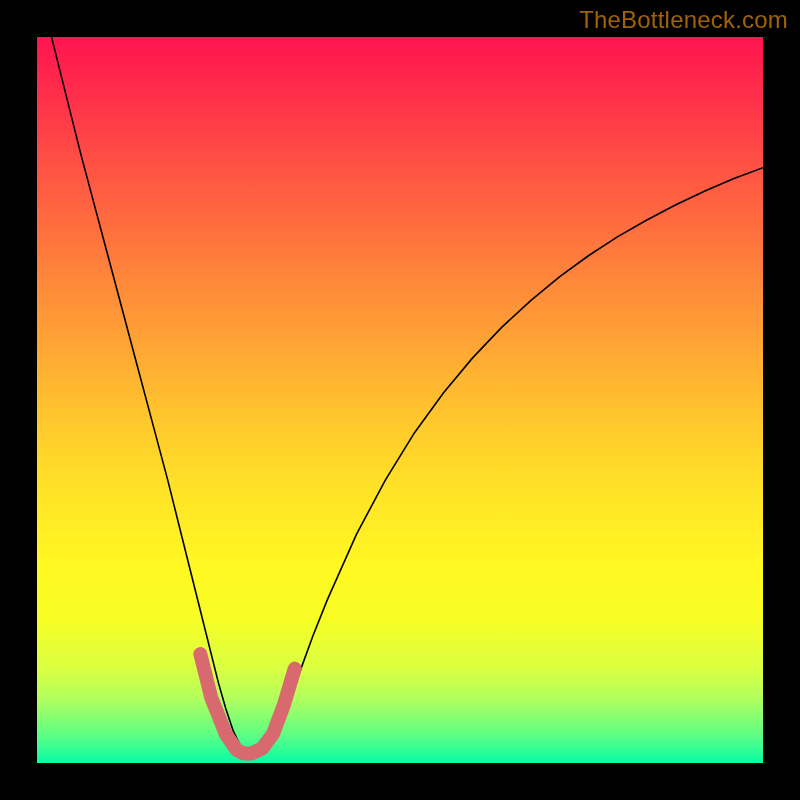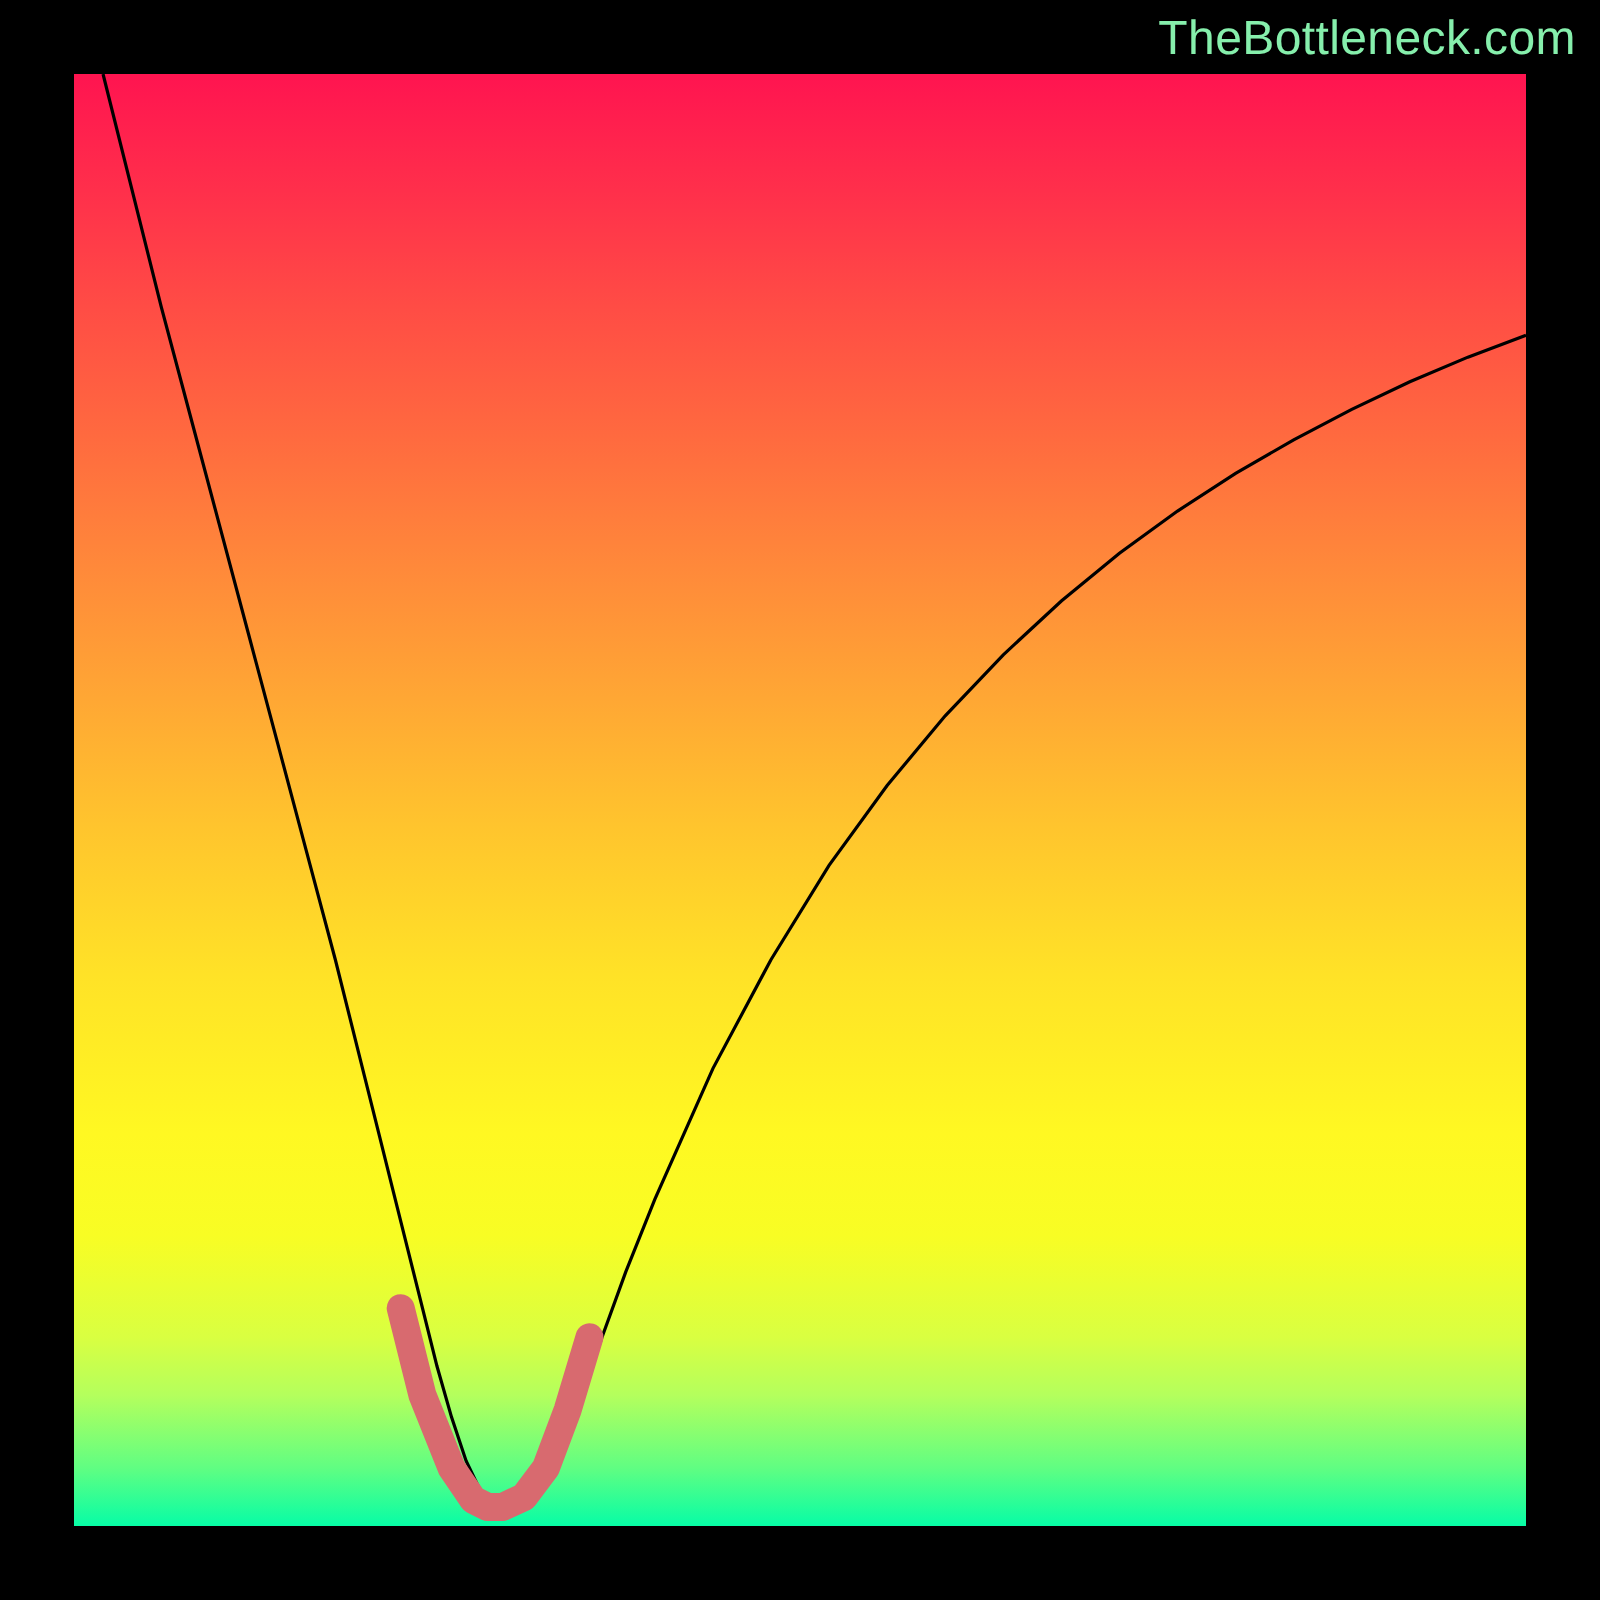--- a/index.html
+++ b/index.html
@@ -48,21 +48,21 @@
       #d9ff41 87%,
       #b4ff5d 91%,
       #60fe82 96%,
       #07fda6 100%
     );
   }
   .watermark {
     position: absolute;
     top: 6px;
     right: 12px;
-    color: #86efac;
+    color: #a16207;
     font-size: 24px;
     font-weight: 500;
     letter-spacing: 0.2px;
     user-select: none;
   }
   svg.chart {
     position: absolute;
     left: 0;
     top: 0;
     width: 726px;

